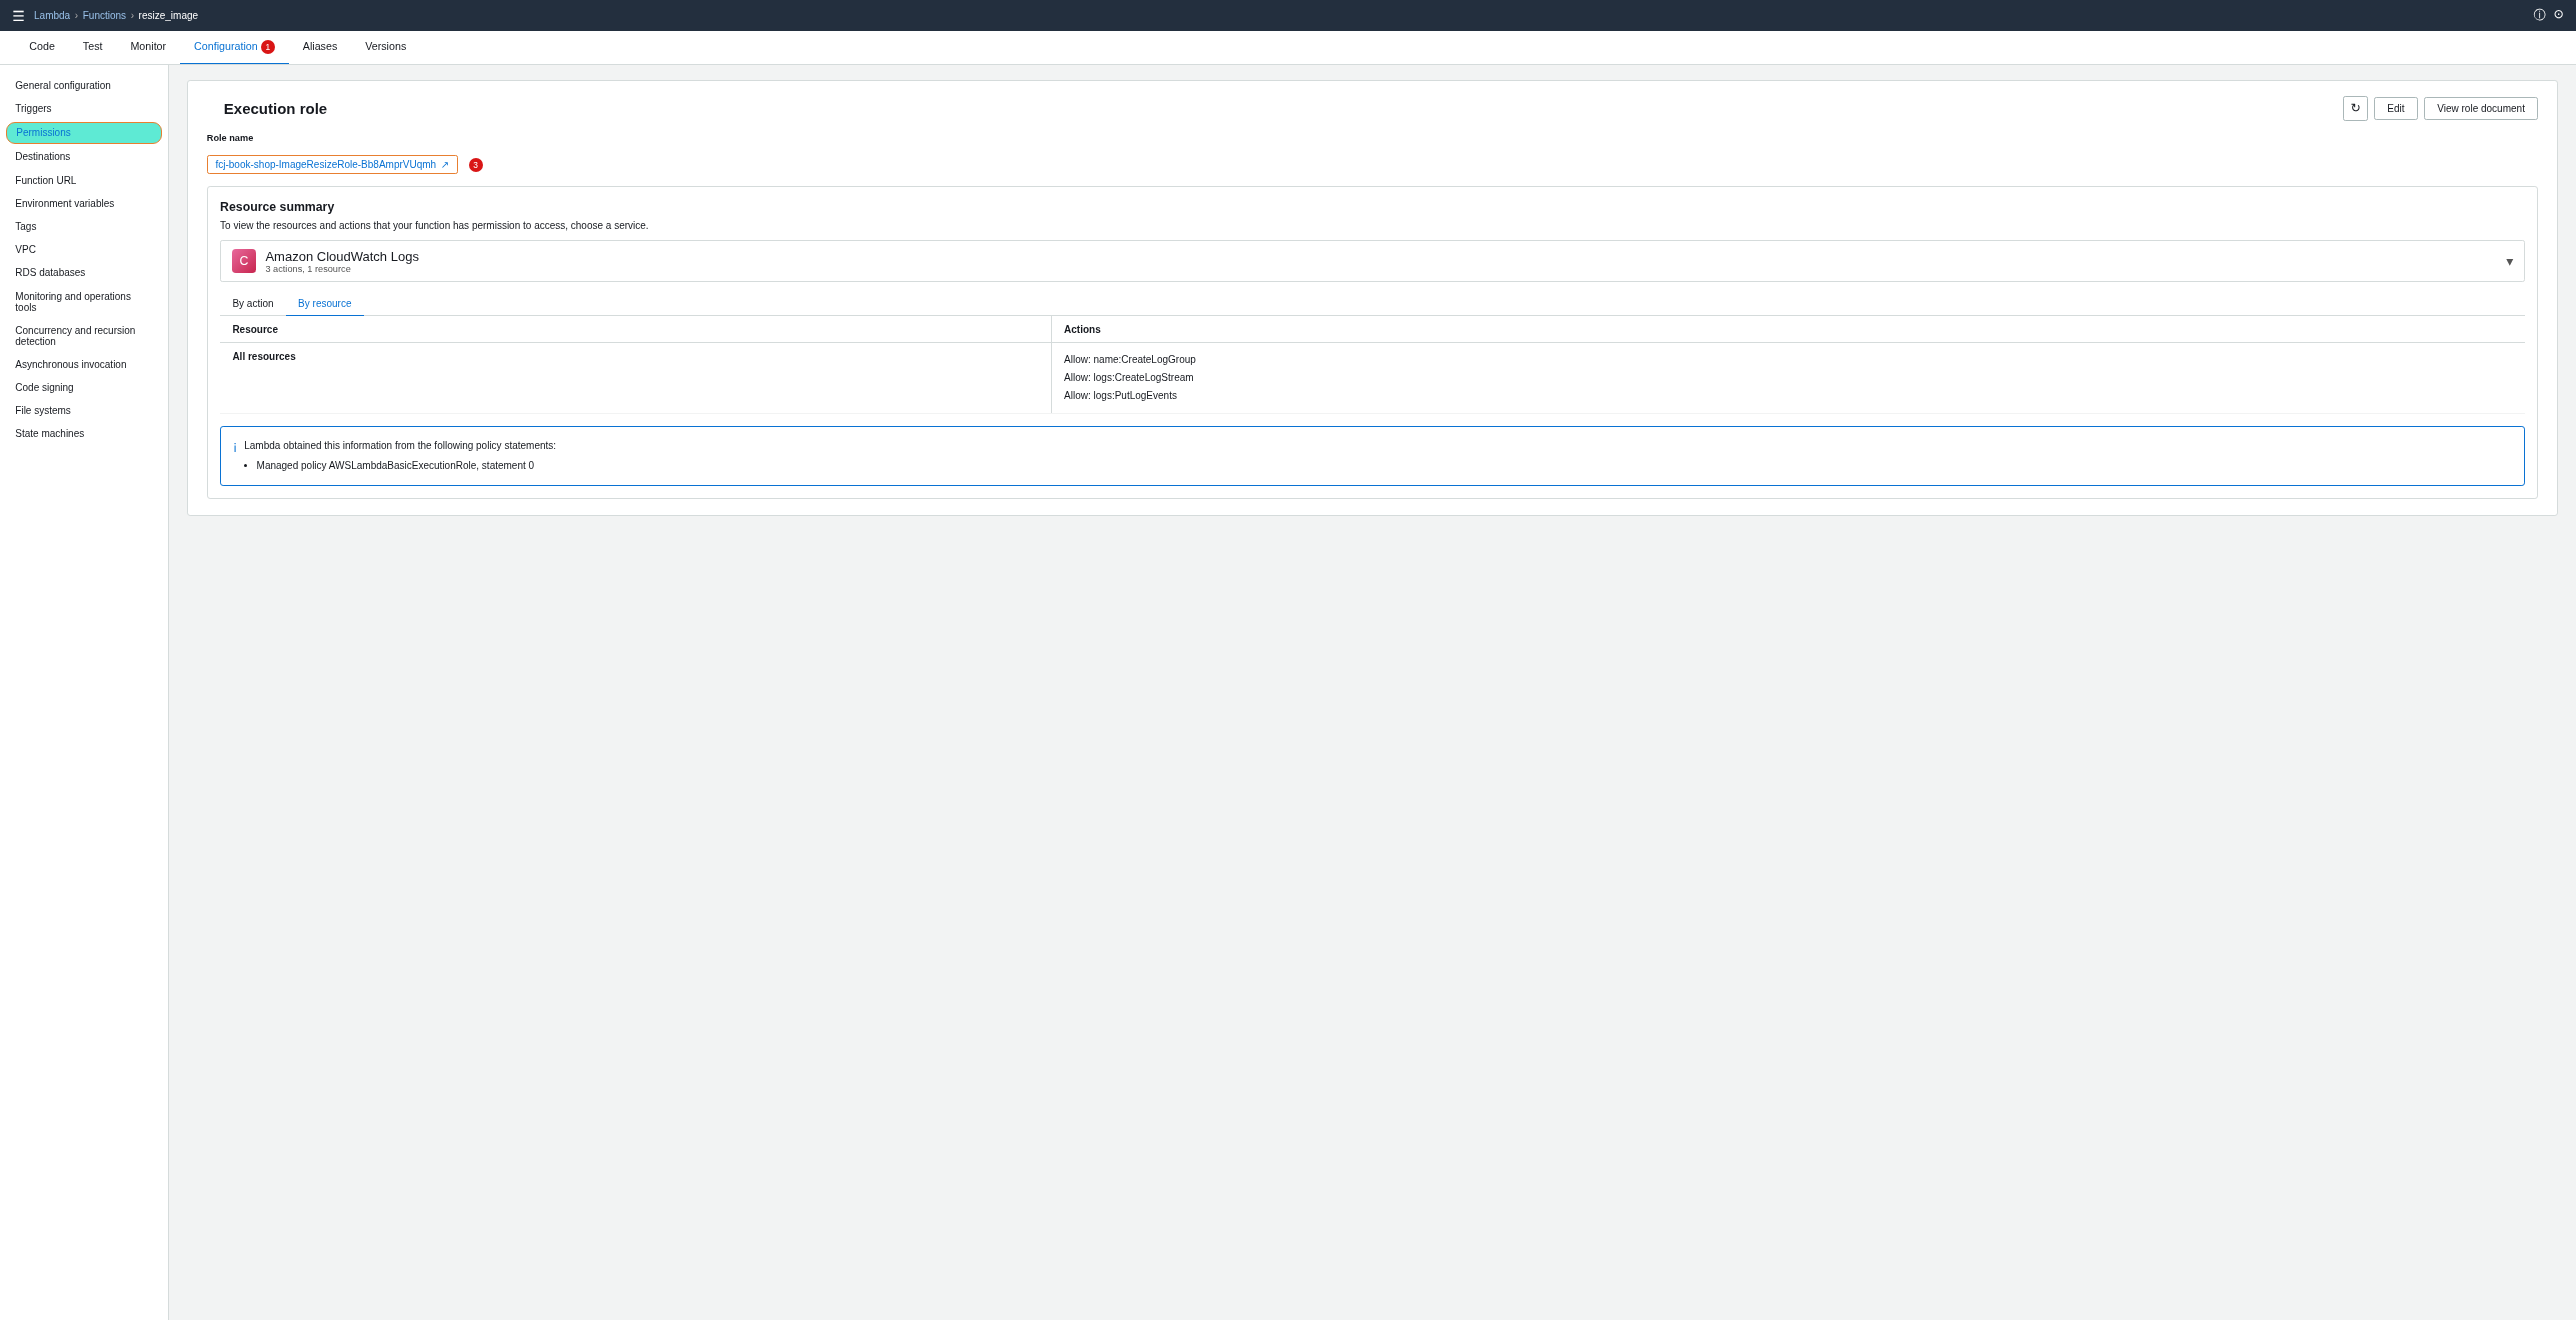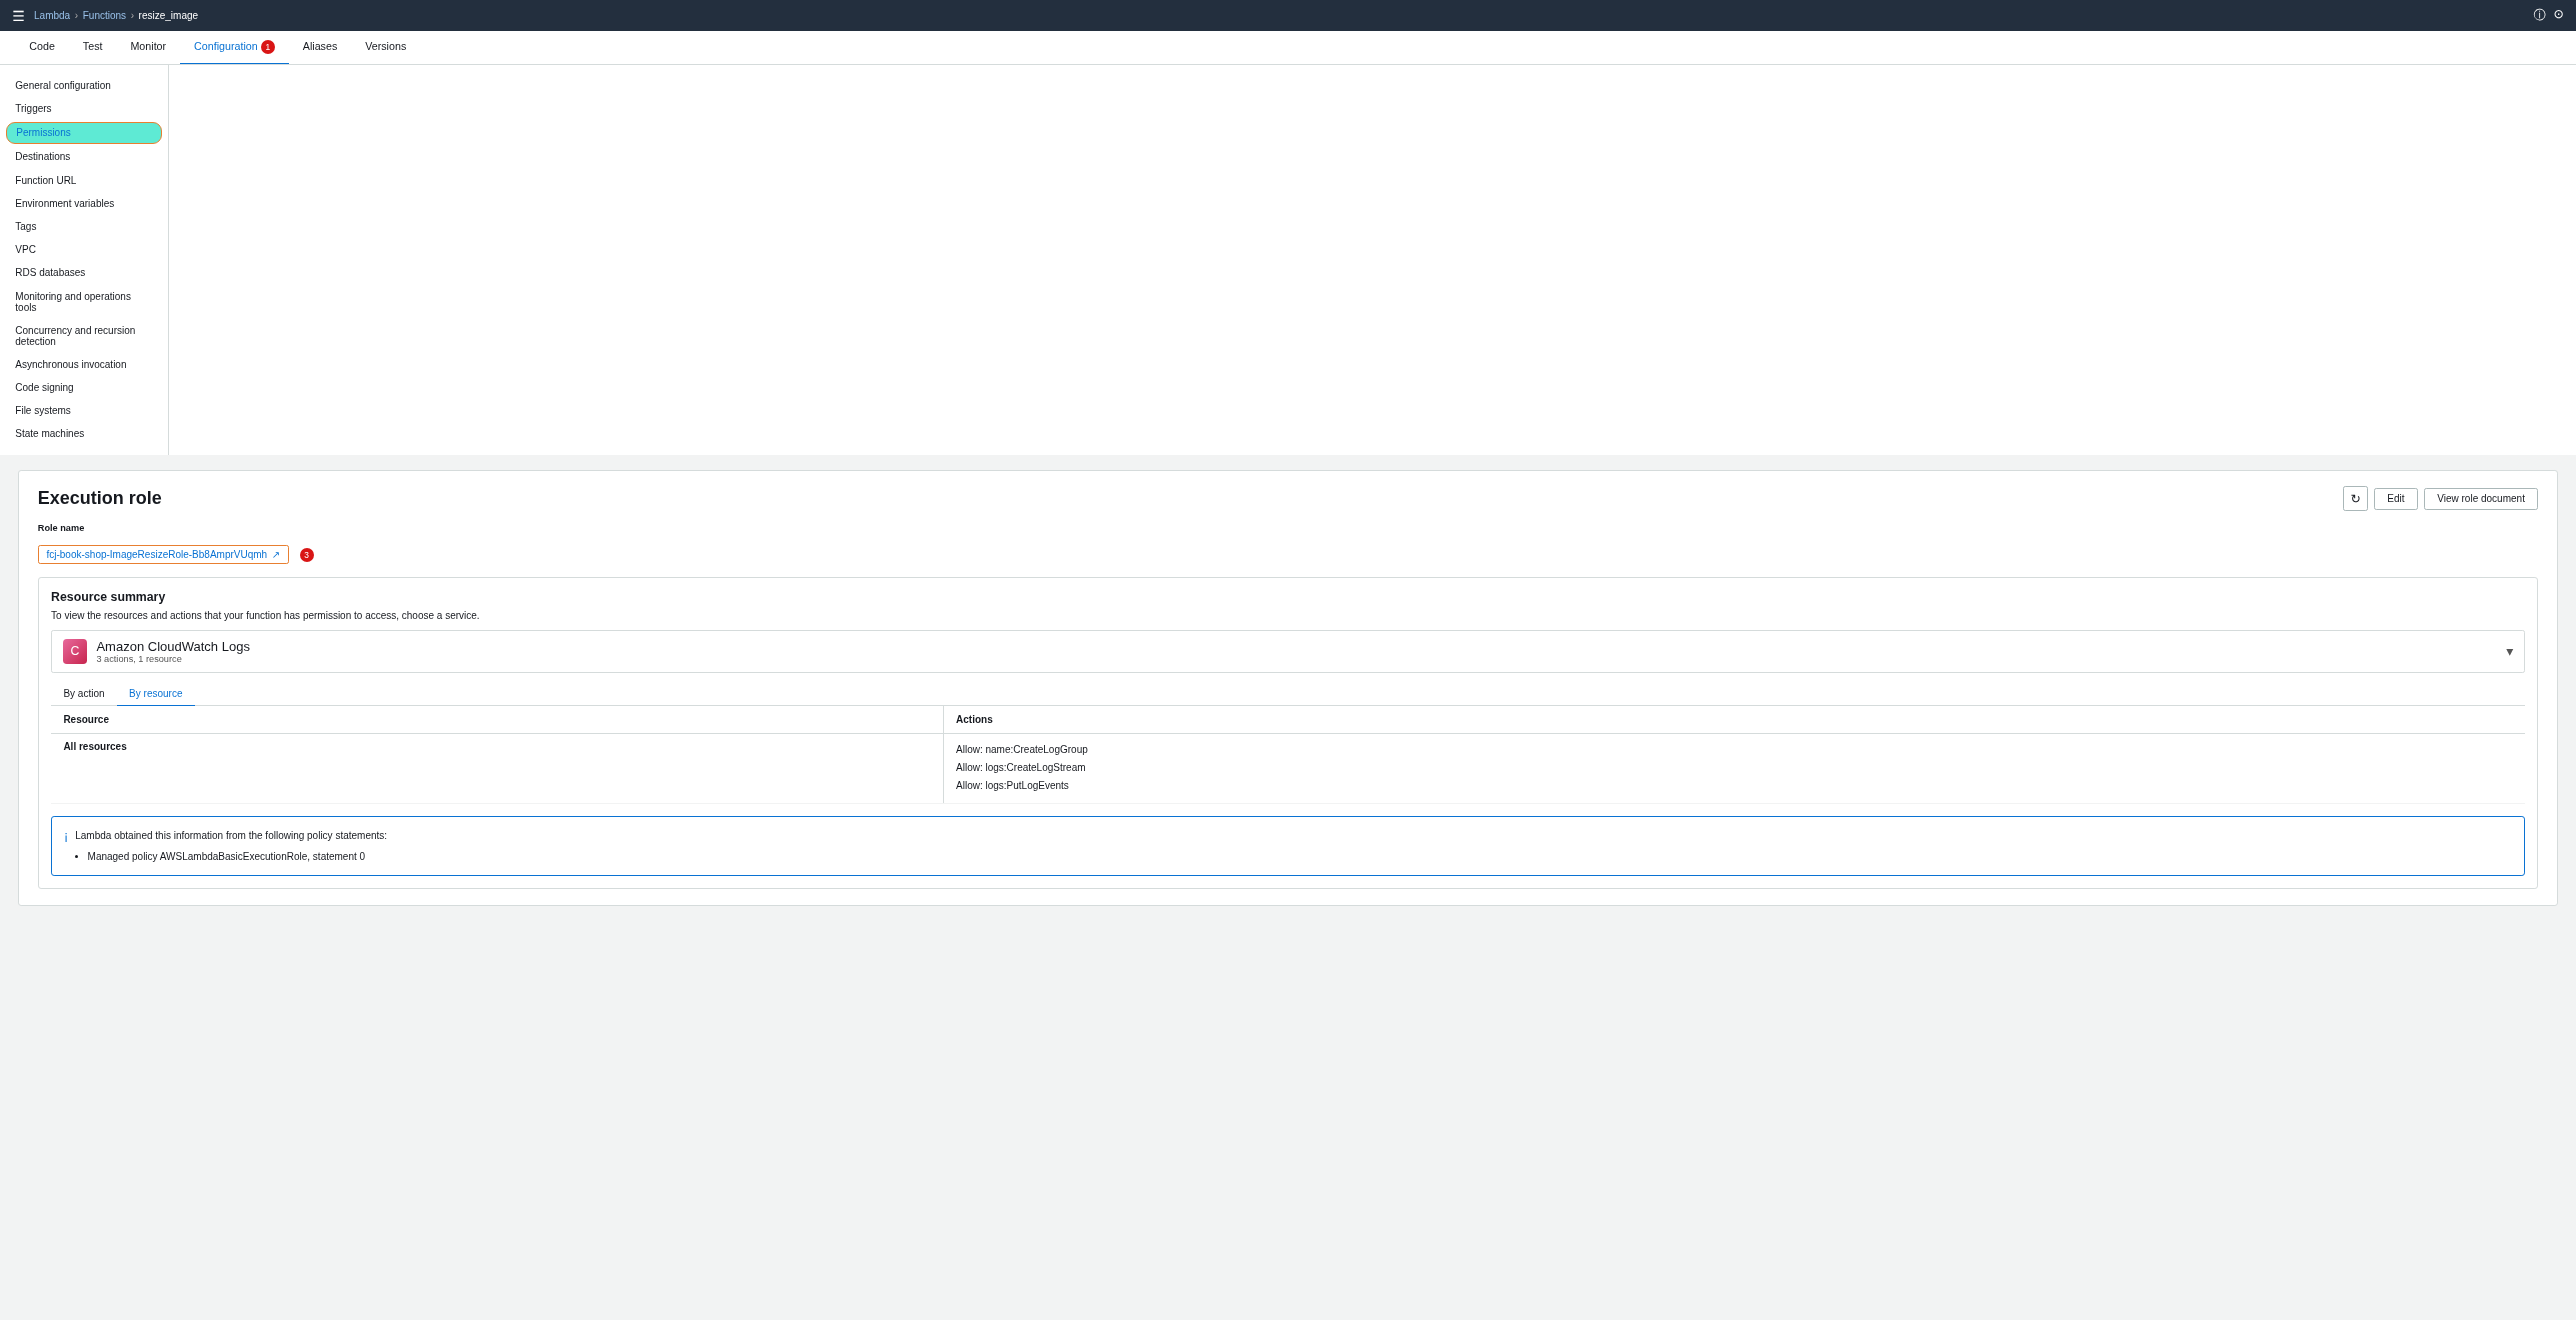--- a/index.html
+++ b/index.html
@@ -57,21 +57,20 @@
       font-size: 8.4px;
       text-align: center;
       line-height: 14px;
       margin-left: 3.1px;
     }
 
     
     .page-layout {
       display: flex;
       min-height: calc(100vh - 69px);
-      flex-direction: column;
     }
 
     
     .sidebar {
       width: 169px;
       min-width: 169px;
       border-right: 0.8px solid #d5dbdb;
       padding: 9.2px 0;
       background: #fff;
     }
@@ -106,23 +105,24 @@
       margin-bottom: 12.3px;
     }
 
     .card-header {
       display: flex;
       align-items: center;
       justify-content: space-between;
       margin-bottom: 12.3px;
     }
     .card-title {
-      font-size: 18px;
+      font-size: 15px;
       font-weight: 600;
       color: #16191f;
+      margin-left: 17px;
     }
     .card-actions { display: flex; gap: 6.1px; align-items: center; }
 
     .btn {
       border: 0.8px solid #aab7b8;
       background: #fff;
       border-radius: 2.3px;
       padding: 4.6px 12.3px;
       font-size: 10px;
       cursor: pointer;

